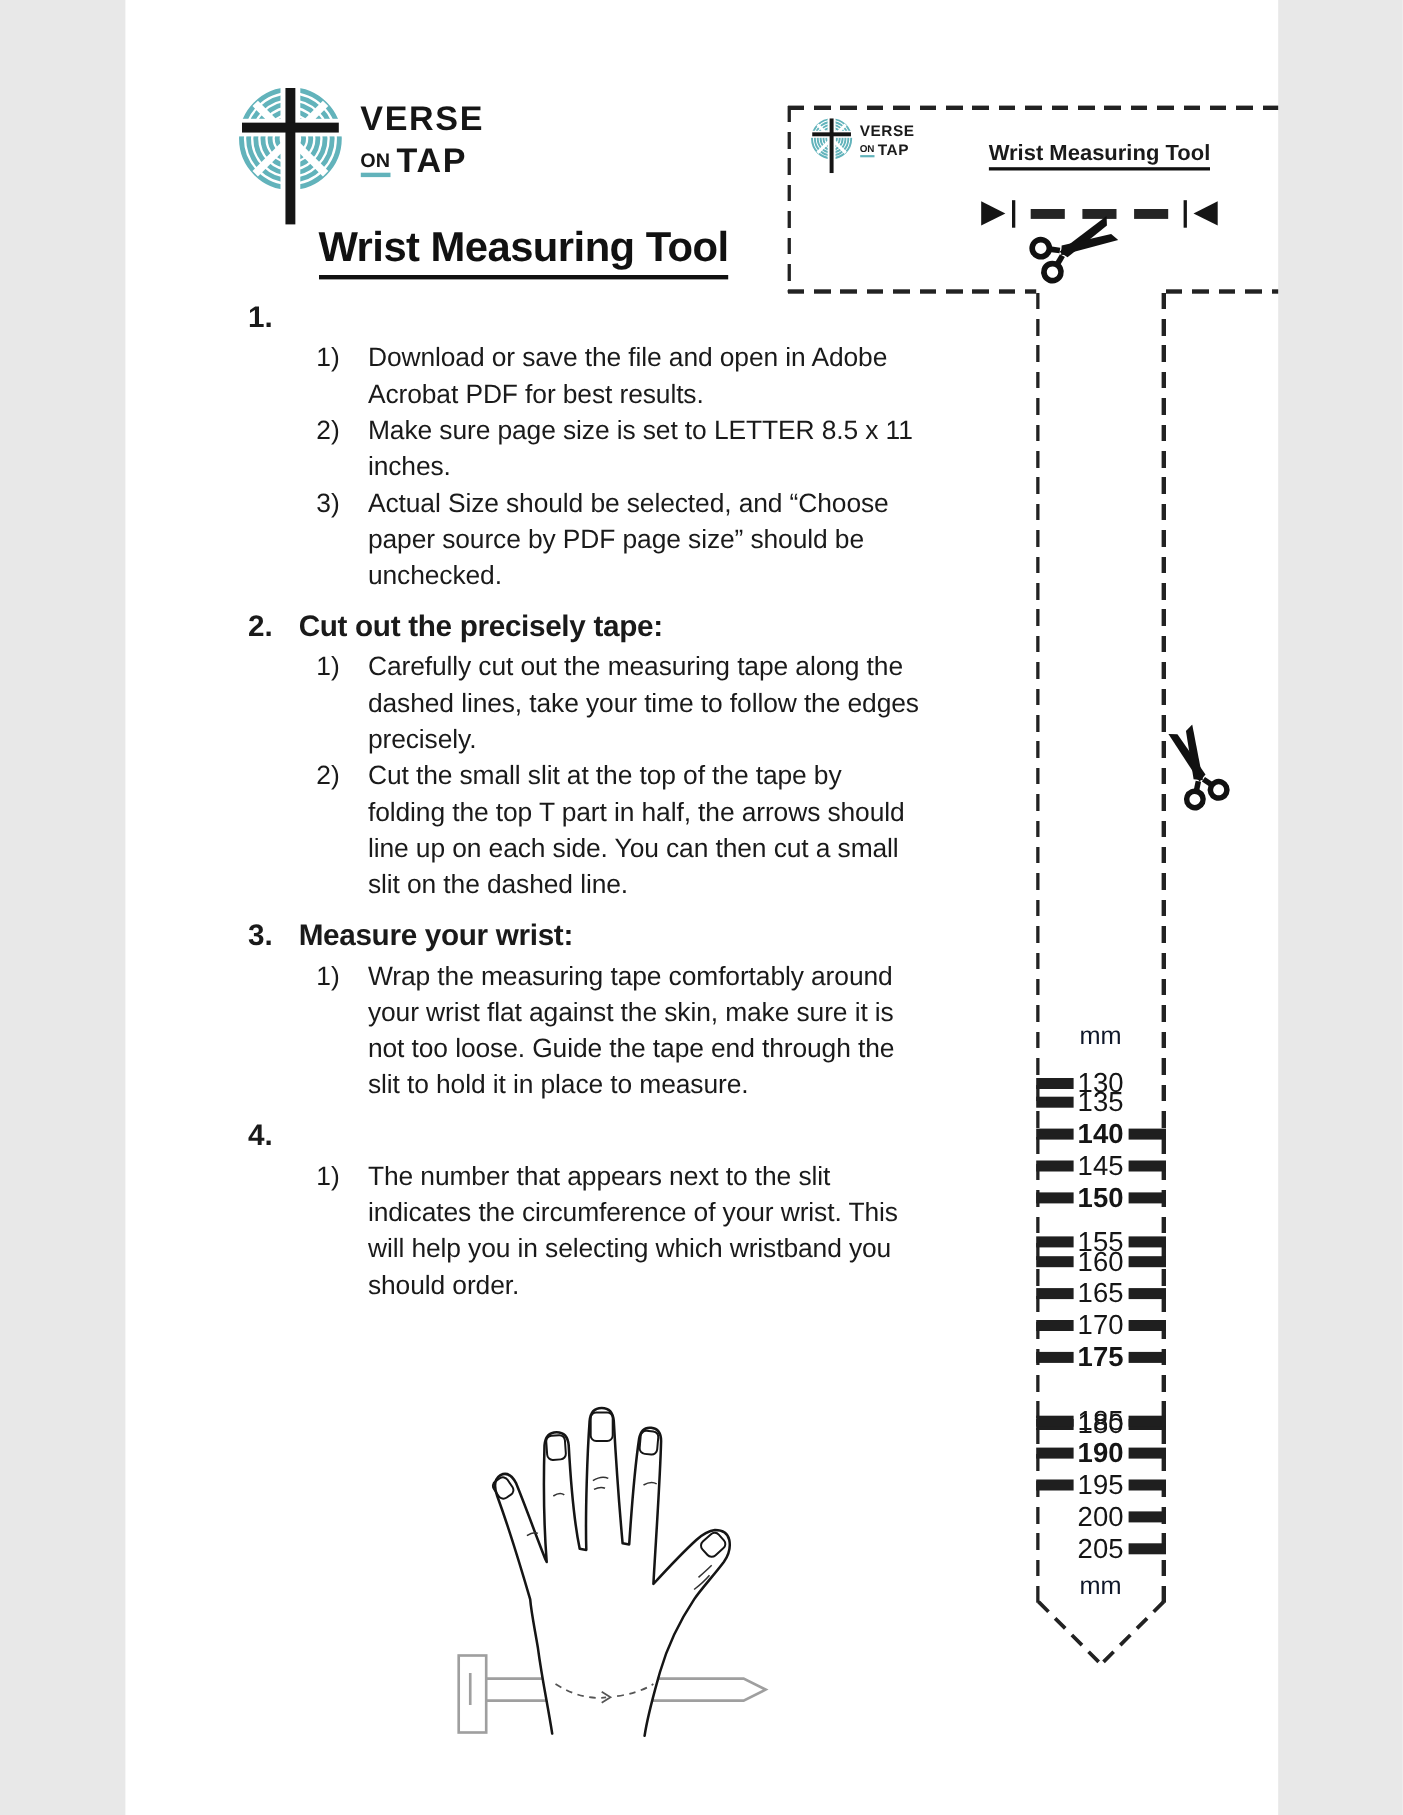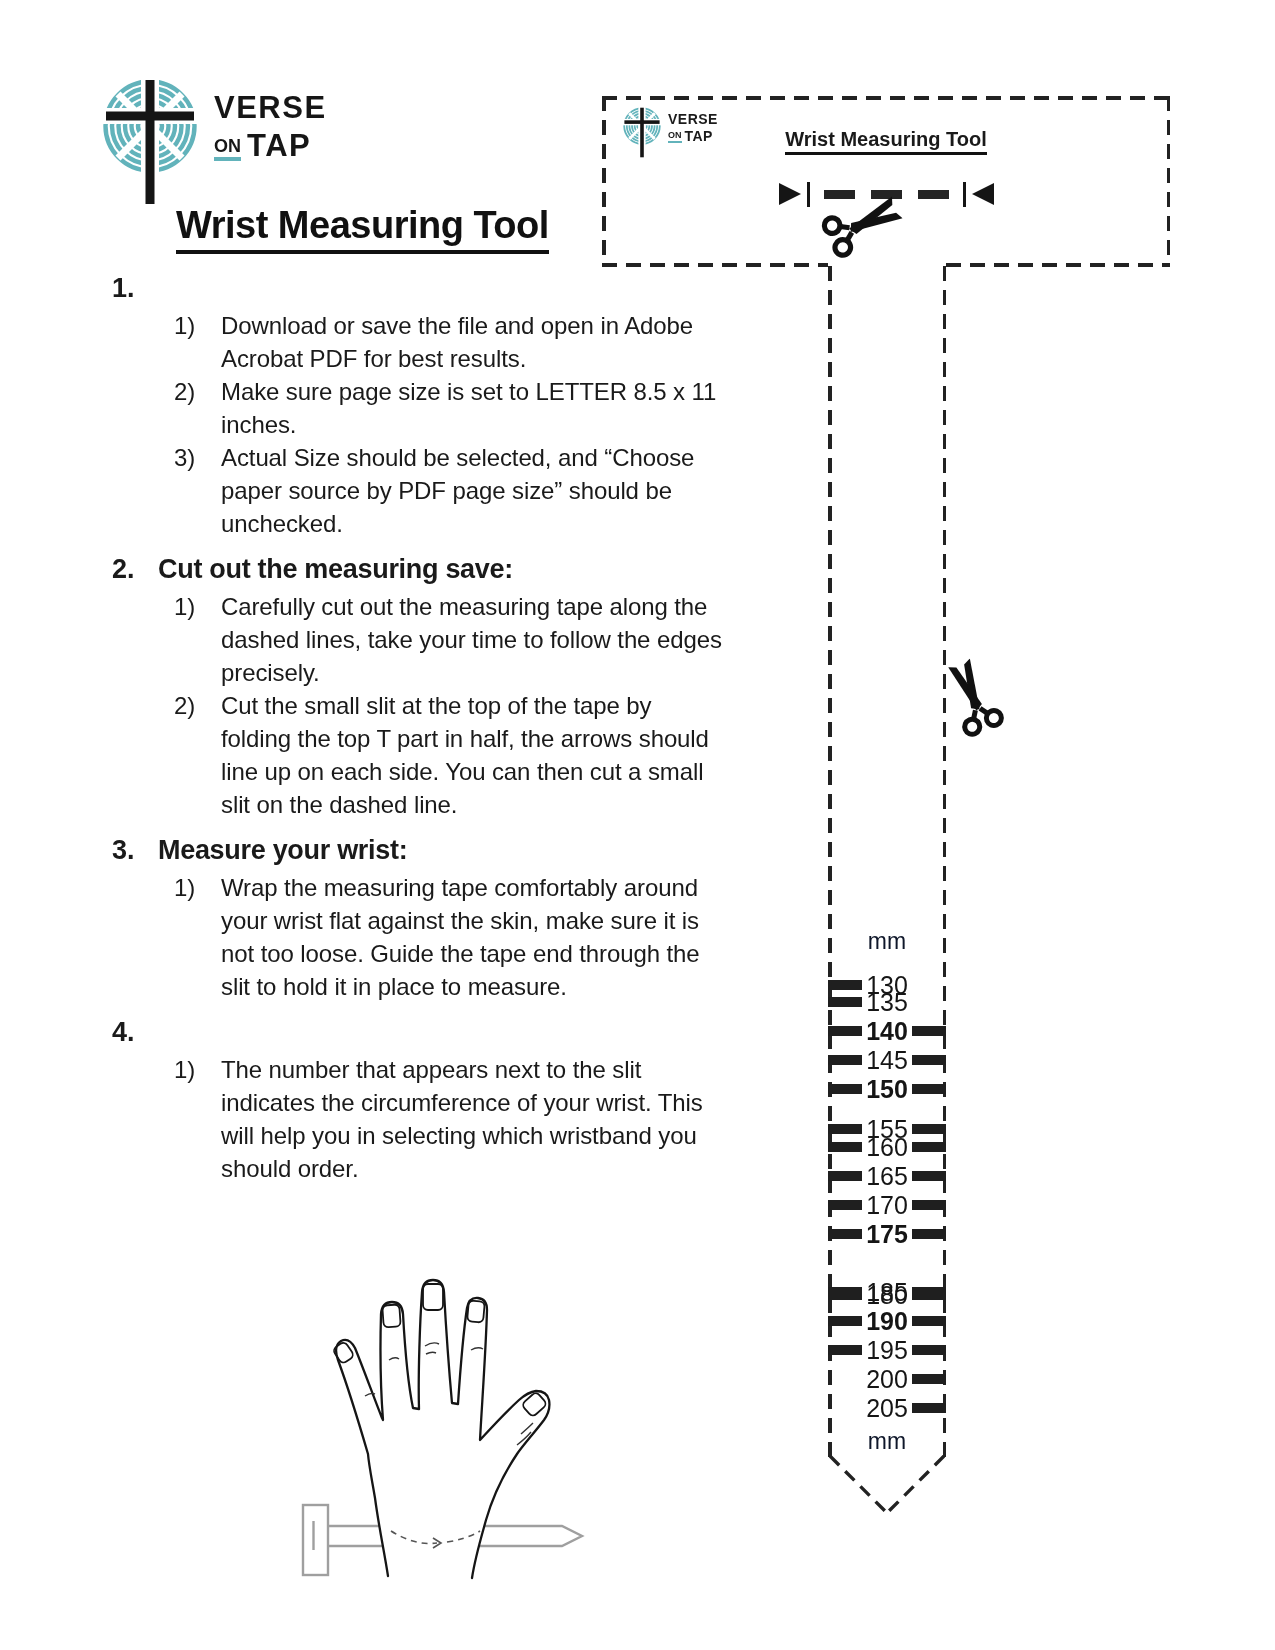--- a/index.html
+++ b/index.html
@@ -1,17 +1,17 @@
 <!DOCTYPE html>
 <html><head>
 <meta charset="utf-8">
 <style>
   html,body{margin:0;padding:0;background:#e8e8e8;}
   .page{
-    position:relative;width:1275px;height:1650px;background:#ffffff;
+    position:relative;width:1048px;height:1650px;background:#ffffff;
     font-family:"Liberation Sans",sans-serif;color:#1a1a1a;overflow:hidden;
     margin:0 auto;
   }
   
   .logo{position:absolute;left:100px;top:76px;display:flex;align-items:flex-start;}
   .logo-icon{flex:0 0 auto;}
   .logo-text{margin-left:14px;margin-top:16px;line-height:1;}
   .logo-line1{font-size:31px;font-weight:800;letter-spacing:1.5px;color:#161616;}
   .logo-line2{margin-top:7px;display:flex;align-items:flex-end;}
   .logo-on{font-size:18px;font-weight:700;color:#161616;border-bottom:4px solid #62b3bb;padding-bottom:2px;margin-right:6px;}
@@ -117,21 +117,21 @@
           <span class="sub-text">Make sure page size is set to LETTER 8.5 x 11 inches.</span>
         </div>
         <div class="substep">
           <span class="sub-num">3)</span>
           <span class="sub-text">Actual Size should be selected, and “Choose paper source by PDF page size” should be unchecked.</span>
         </div>
       </div>
       <div class="step">
         <div class="step-head">
           <span class="step-num">2.</span>
-          <span class="step-title">Cut out the measuring save:</span>
+          <span class="step-title">Cut out the precisely tape:</span>
         </div>
         <div class="substep">
           <span class="sub-num">1)</span>
           <span class="sub-text">Carefully cut out the measuring tape along the dashed lines, take your time to follow the edges precisely.</span>
         </div>
         <div class="substep">
           <span class="sub-num">2)</span>
           <span class="sub-text">Cut the small slit at the top of the tape by folding the top T part in half, the arrows should line up on each side. You can then cut a small slit on the dashed line.</span>
         </div>
       </div>

